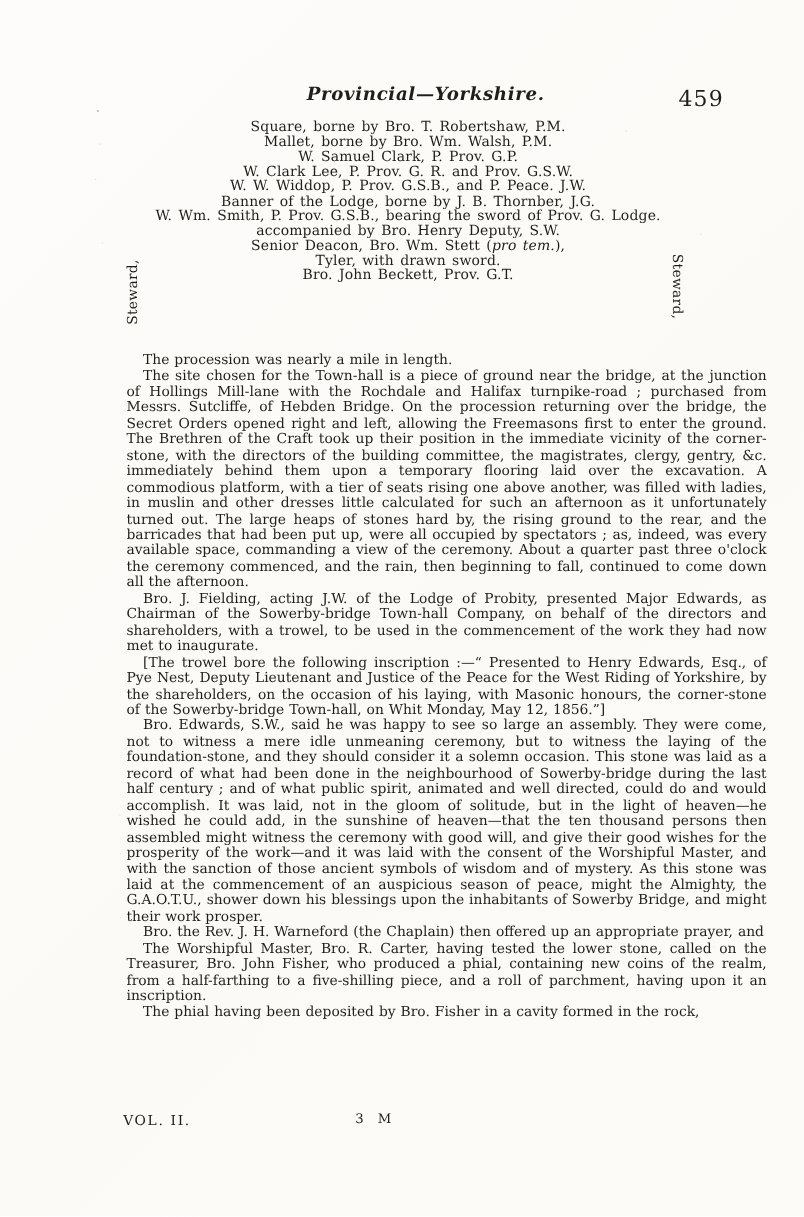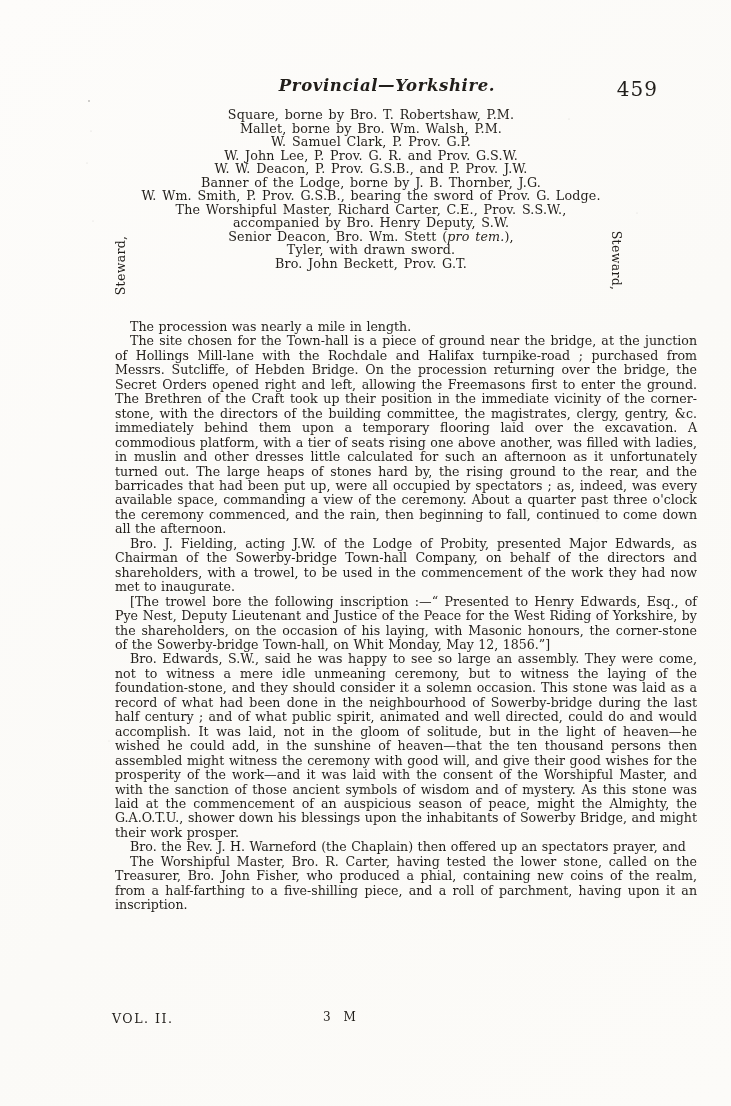--- a/index.html
+++ b/index.html
@@ -131,42 +131,42 @@
 
   <header class="running-head">
     <span class="head-title">Provincial—Yorkshire.</span>
     <span class="page-num">459</span>
   </header>
 
   <section class="procession">
     <div class="pline">Square, borne by Bro. T. Robertshaw, P.M.</div>
     <div class="pline">Mallet, borne by Bro. Wm. Walsh, P.M.</div>
     <div class="pline">W. Samuel Clark, P. Prov. G.P.</div>
-    <div class="pline">W. John Lee, P. Prov. G. R. and Prov. G.S.W.</div>
-    <div class="pline">W. W. Deacon, P. Prov. G.S.B., and P. Prov. J.W.</div>
+    <div class="pline">W. Clark Lee, P. Prov. G. R. and Prov. G.S.W.</div>
+    <div class="pline">W. W. Widdop, P. Prov. G.S.B., and P. Peace. J.W.</div>
     <div class="pline">Banner of the Lodge, borne by J. B. Thornber, J.G.</div>
     <div class="pline">W. Wm. Smith, P. Prov. G.S.B., bearing the sword of Prov. G. Lodge.</div>
-    <div class="pline">The Worshipful Master, Richard Carter, C.E., Prov. S.S.W.,</div>
     <div class="pline">accompanied by Bro. Henry Deputy, S.W.</div>
     <div class="pline"><span>Senior Deacon, Bro. Wm. Stett (</span><em>pro tem.</em><span>),</span></div>
     <div class="pline">Tyler, with drawn sword.</div>
     <div class="pline">Bro. John Beckett, Prov. G.T.</div>
   </section>
 
   <div class="steward steward-left">Steward,</div>
   <div class="steward steward-right">Steward,</div>
 
   <section class="body-copy">
     <p>The procession was nearly a mile in length.</p>
     <p>The site chosen for the Town-hall is a piece of ground near the bridge, at the junction of Hollings Mill-lane with the Rochdale and Halifax turnpike-road ; purchased from Messrs. Sutcliffe, of Hebden Bridge. On the procession returning over the bridge, the Secret Orders opened right and left, allowing the Freemasons first to enter the ground. The Brethren of the Craft took up their position in the immediate vicinity of the corner-stone, with the directors of the building committee, the magistrates, clergy, gentry, &amp;c. immediately behind them upon a temporary flooring laid over the excavation. A commodious platform, with a tier of seats rising one above another, was filled with ladies, in muslin and other dresses little calculated for such an afternoon as it unfortunately turned out. The large heaps of stones hard by, the rising ground to the rear, and the barricades that had been put up, were all occupied by spectators ; as, indeed, was every available space, commanding a view of the ceremony. About a quarter past three o'clock the ceremony commenced, and the rain, then beginning to fall, continued to come down all the afternoon.</p>
     <p>Bro. J. Fielding, acting J.W. of the Lodge of Probity, presented Major Edwards, as Chairman of the Sowerby-bridge Town-hall Company, on behalf of the directors and shareholders, with a trowel, to be used in the commencement of the work they had now met to inaugurate.</p>
     <p>[The trowel bore the following inscription :—“ Presented to Henry Edwards, Esq., of Pye Nest, Deputy Lieutenant and Justice of the Peace for the West Riding of Yorkshire, by the shareholders, on the occasion of his laying, with Masonic honours, the corner-stone of the Sowerby-bridge Town-hall, on Whit Monday, May 12, 1856.”]</p>
     <p>Bro. Edwards, S.W., said he was happy to see so large an assembly. They were come, not to witness a mere idle unmeaning ceremony, but to witness the laying of the foundation-stone, and they should consider it a solemn occasion. This stone was laid as a record of what had been done in the neighbourhood of Sowerby-bridge during the last half century ; and of what public spirit, animated and well directed, could do and would accomplish. It was laid, not in the gloom of solitude, but in the light of heaven—he wished he could add, in the sunshine of heaven—that the ten thousand persons then assembled might witness the ceremony with good will, and give their good wishes for the prosperity of the work—and it was laid with the consent of the Worshipful Master, and with the sanction of those ancient symbols of wisdom and of mystery. As this stone was laid at the commencement of an auspicious season of peace, might the Almighty, the G.A.O.T.U., shower down his blessings upon the inhabitants of Sowerby Bridge, and might their work prosper.</p>
-    <p>Bro. the Rev. J. H. Warneford (the Chaplain) then offered up an spectators prayer, and</p>
+    <p>Bro. the Rev. J. H. Warneford (the Chaplain) then offered up an appropriate prayer, and</p>
     <p>The Worshipful Master, Bro. R. Carter, having tested the lower stone, called on the Treasurer, Bro. John Fisher, who produced a phial, containing new coins of the realm, from a half-farthing to a five-shilling piece, and a roll of parchment, having upon it an inscription.</p>
+    <p>The phial having been deposited by Bro. Fisher in a cavity formed in the rock,</p>
   </section>
 
   <footer class="page-footer">
     <span class="volume">VOL. II.</span>
     <span class="signature">3 M</span>
   </footer>
 
 </div>
 
 </body></html>

